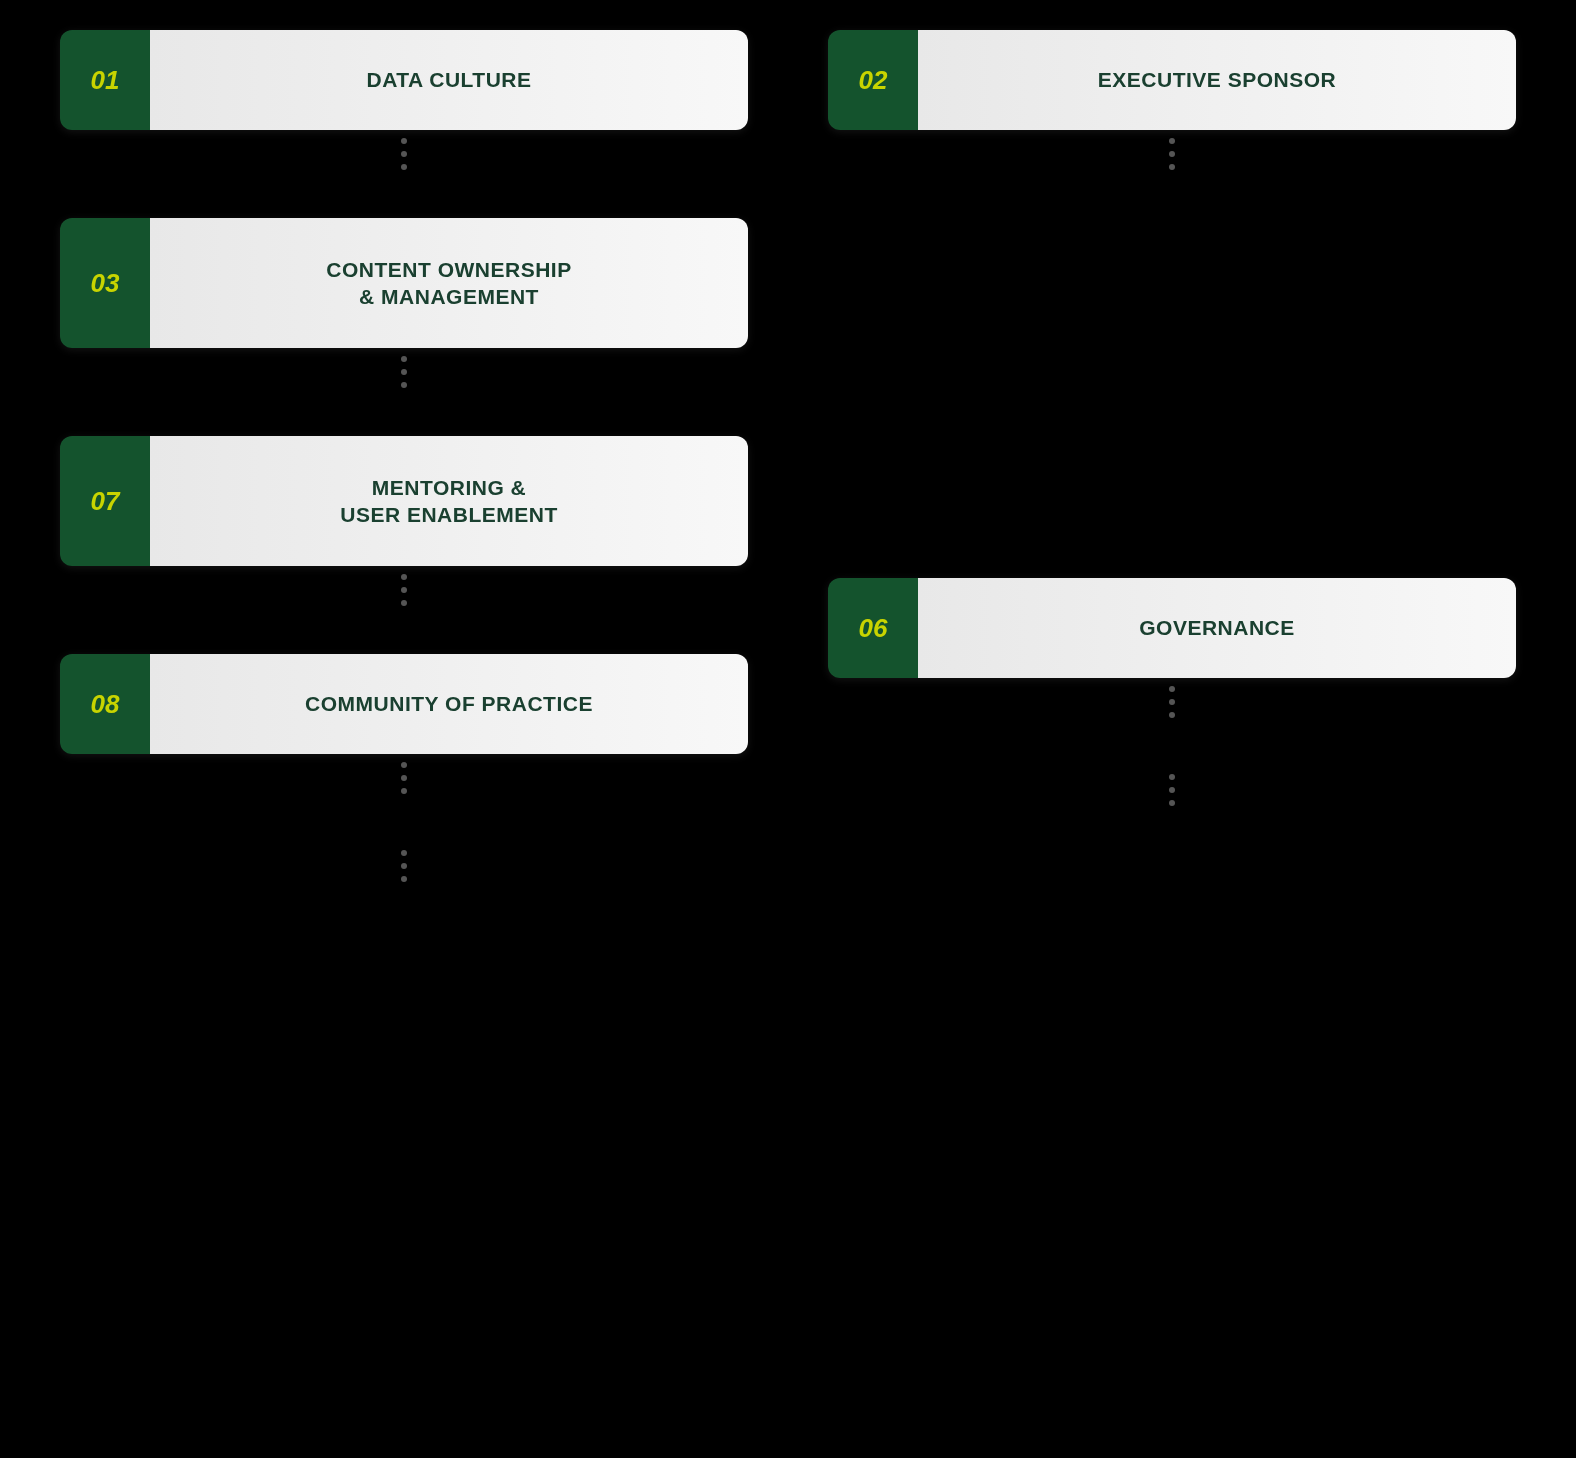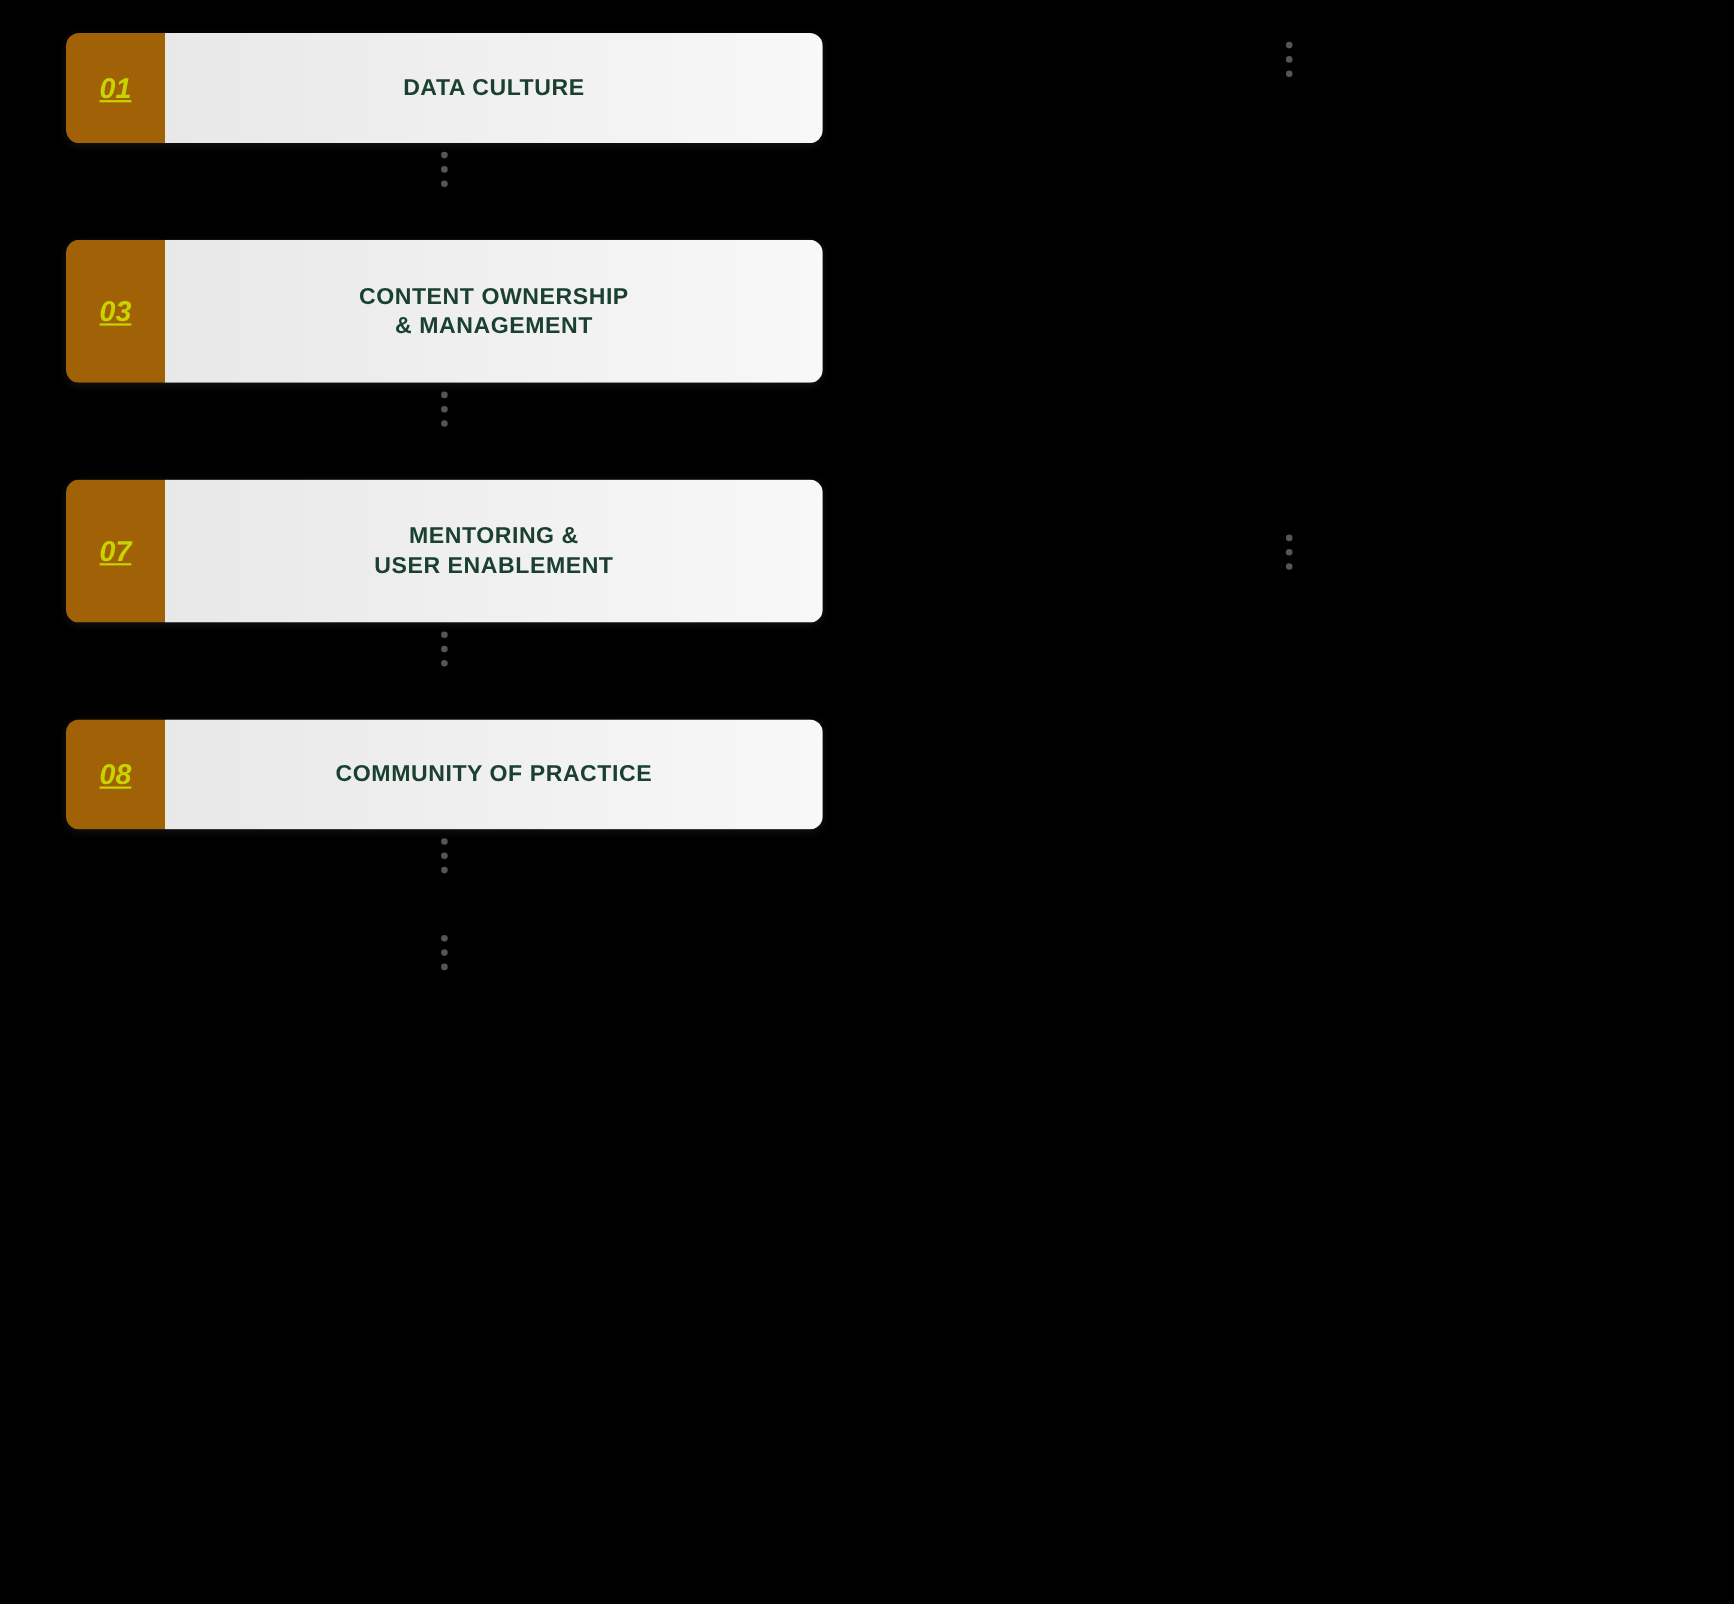--- a/index.html
+++ b/index.html
@@ -31,31 +31,30 @@
     .card {
       display: flex;
       align-items: stretch;
       border-radius: 12px;
       overflow: hidden;
       box-shadow: 0 2px 8px rgba(255,255,255,0.08);
       min-height: 100px;
     }
 
     .card-number {
-      background: #a16207;
+      background: #14532d;
       color: #c8d400;
       font-size: 26px;
       font-weight: bold;
       display: flex;
       align-items: center;
       justify-content: center;
       padding: 0 10px;
       min-width: 90px;
       font-style: italic;
-      text-decoration: underline;
     }
 
     .card-label {
       background: linear-gradient(to right, #e8e8e8, #f8f8f8);
       flex: 1;
       display: flex;
       align-items: center;
       justify-content: center;
       padding: 18px 30px;
       text-align: center;
@@ -168,30 +167,51 @@
             <div class="dot"></div>
             <div class="dot"></div>
             <div class="dot"></div>
           </div>
         </div>
       </div>
     </div>
 
   <div id="right-col">
       <div class="card-wrapper">
+        <div class="card">
+          <div class="card-number">02</div>
+          <div class="card-label">
+            <span>EXECUTIVE SPONSOR</span>
+          </div>
+        </div>
         <div class="connector">
           <div class="dot-row">
             <div class="dot"></div>
             <div class="dot"></div>
             <div class="dot"></div>
           </div>
         </div>
       </div>
       <div style="height: 200px;"></div>
       <div style="height: 160px;"></div>
+      <div class="card-wrapper">
+        <div class="card">
+          <div class="card-number">06</div>
+          <div class="card-label">
+            <span>GOVERNANCE</span>
+          </div>
+        </div>
+        <div class="connector">
+          <div class="dot-row">
+            <div class="dot"></div>
+            <div class="dot"></div>
+            <div class="dot"></div>
+          </div>
+        </div>
+      </div>
       <div class="card-wrapper">
         <div class="connector">
           <div class="dot-row">
             <div class="dot"></div>
             <div class="dot"></div>
             <div class="dot"></div>
           </div>
         </div>
       </div>
       <div style="height: 160px;"></div>

